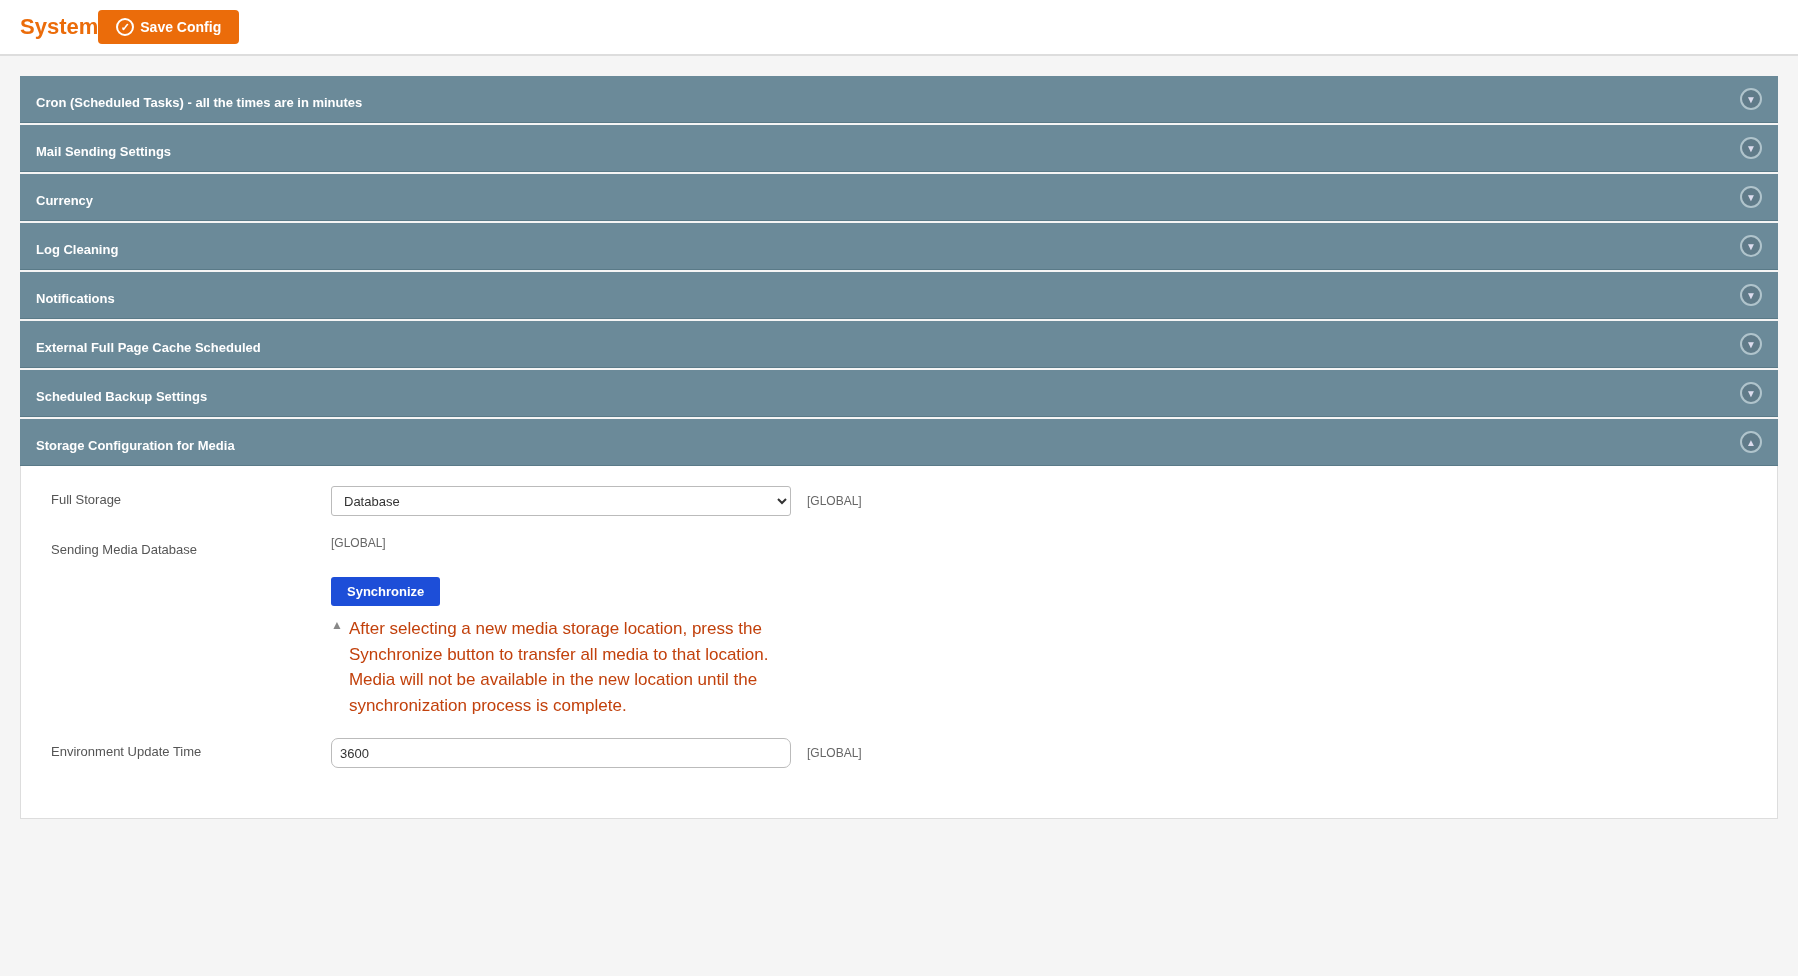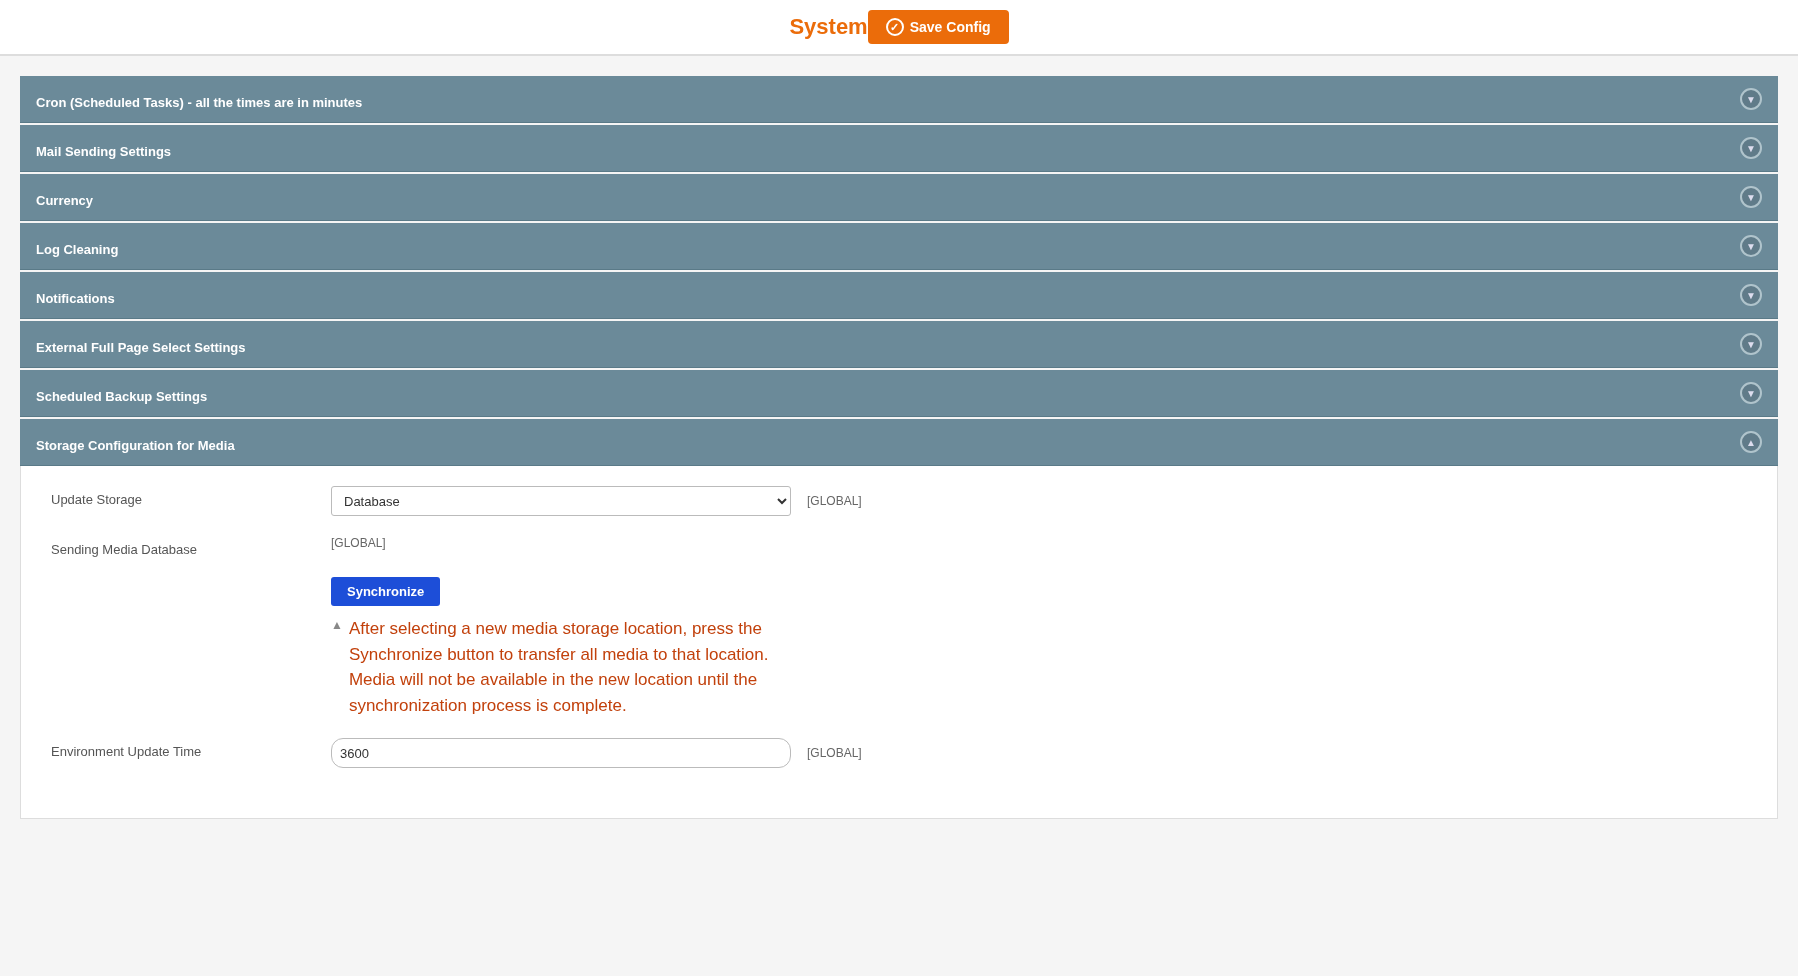--- a/index.html
+++ b/index.html
@@ -9,21 +9,21 @@
       background: #f5f5f5;
       color: #333;
     }
 
     
     .page-header {
       background: #fff;
       padding: 10px 20px;
       display: flex;
       align-items: center;
-      justify-content: center;
+      justify-content: flex-start;
       border-bottom: 2px solid #ddd;
     }
     .page-title {
       color: #eb6c0a;
       font-size: 22px;
       font-weight: bold;
     }
     .save-config-btn {
       background: #eb6c0a;
       color: #fff;
@@ -131,21 +131,21 @@
       appearance: auto;
       height: 30px;
     }
 
     
     .styled-input {
       width: 460px;
       padding: 5px 8px;
       font-size: 13px;
       border: 1px solid #bbb;
-      border-radius: 12px;
+      border-radius: 7px;
       background: #fff;
       color: #333;
       height: 30px;
     }
 
     
     .global-badge {
       color: #666;
       font-size: 12px;
       font-style: normal;
@@ -229,42 +229,42 @@
 
     <div class="accordion-section">
       <div class="accordion-header">
         <span>Notifications</span>
         <div class="accordion-chevron">▼</div>
       </div>
     </div>
 
     <div class="accordion-section">
       <div class="accordion-header">
-        <span>External Full Page Select Settings</span>
+        <span>External Full Page Cache Scheduled</span>
         <div class="accordion-chevron">▼</div>
       </div>
     </div>
 
     <div class="accordion-section">
       <div class="accordion-header">
         <span>Scheduled Backup Settings</span>
         <div class="accordion-chevron">▼</div>
       </div>
     </div>
 
     <div class="accordion-section">
       <div class="accordion-header">
         <span>Storage Configuration for Media</span>
         <div class="accordion-chevron">▲</div>
       </div>
 
       <div class="accordion-body">
 
         <div class="form-row">
-          <div class="form-label">Update Storage</div>
+          <div class="form-label">Full Storage</div>
           <div class="form-control-area">
             <div class="form-inline">
               <select class="styled-select">
                 <option>Database</option>
                 <option>File System</option>
               </select>
               <span class="global-badge">[GLOBAL]</span>
             </div>
           </div>
         </div>

